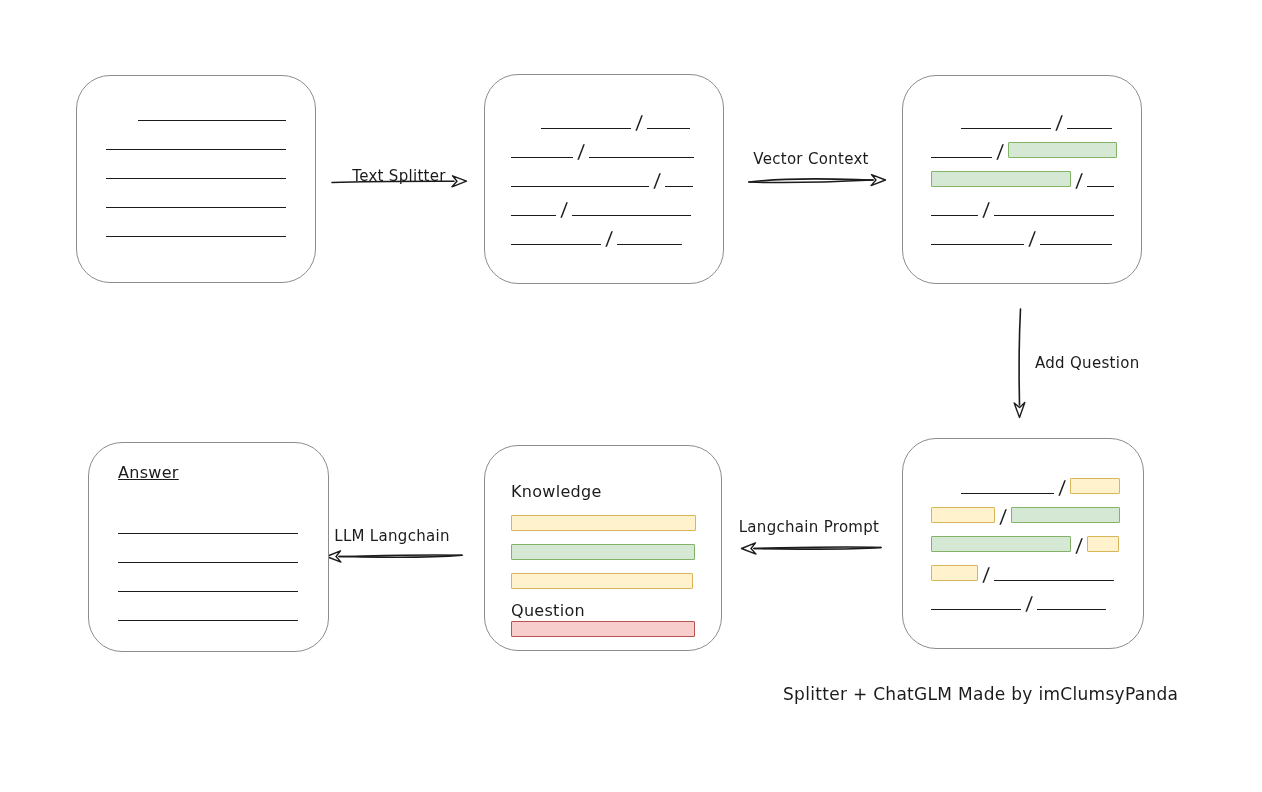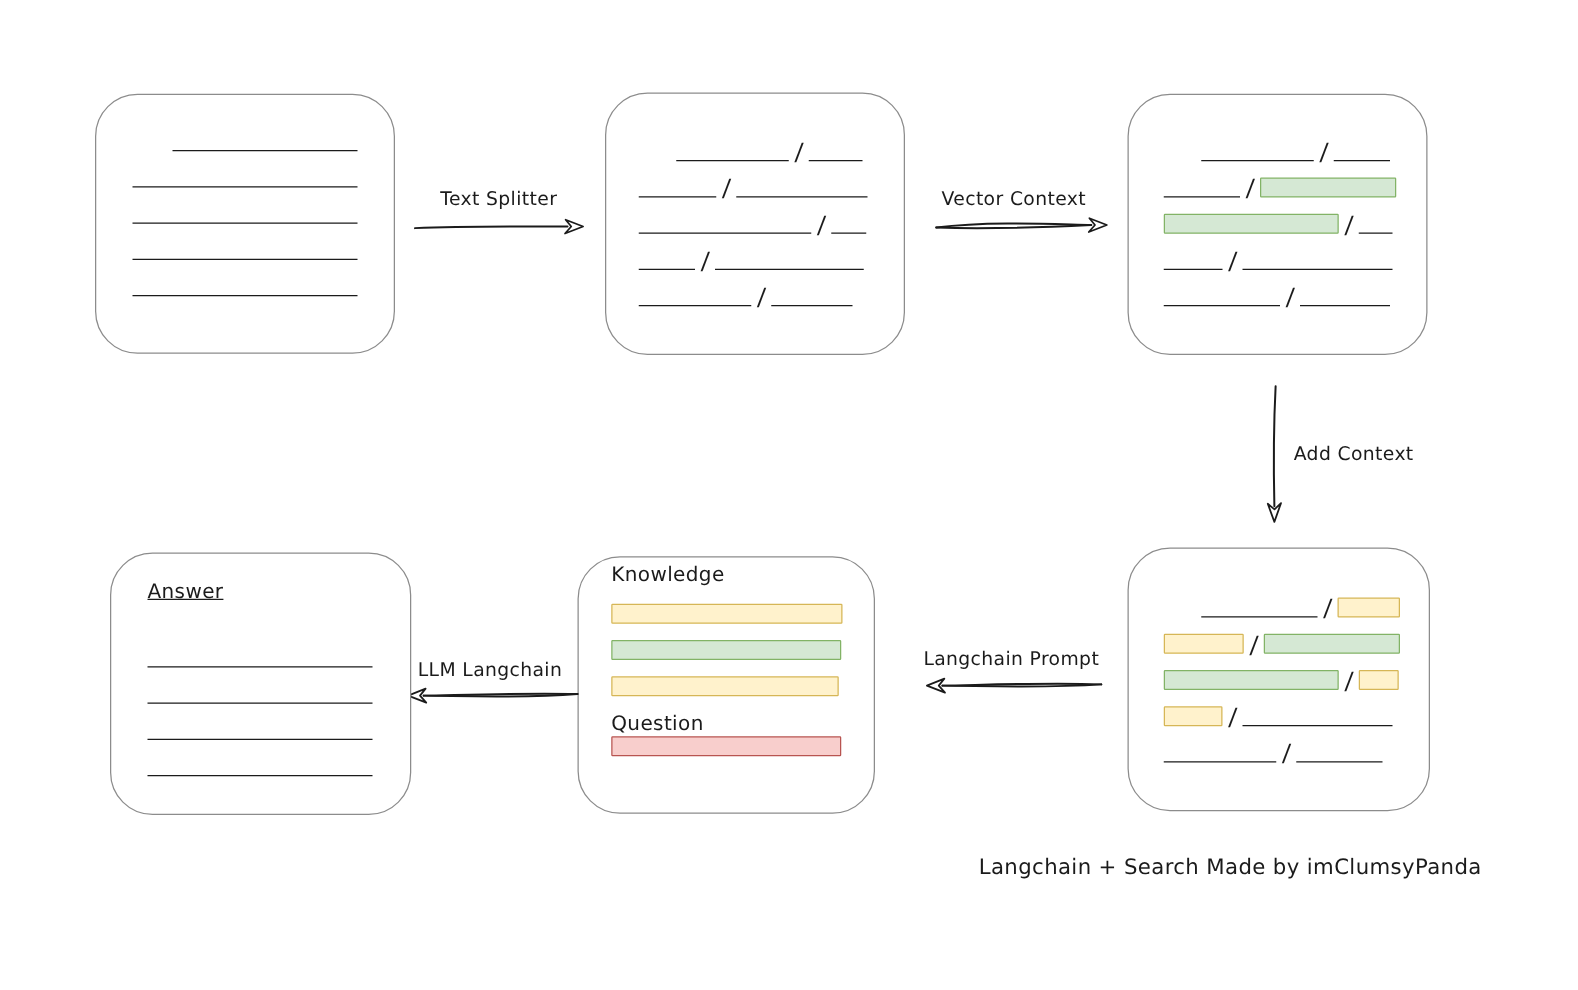--- a/index.html
+++ b/index.html
@@ -59,21 +59,21 @@
       </div>
       <div class="seg-row">
         <span class="seg-line" style="width: 180px;"></span>
       </div>
       <div class="seg-row">
         <span class="seg-line" style="width: 180px;"></span>
       </div>
     </div>
 </div>
 
-<div class="arrow-label centered" style="left:399px; top:150px;text-align:center;">Text Splitter</div>
+<div class="arrow-label centered" style="left:399px; top:167px;text-align:center;">Text Splitter</div>
 <svg style="left:331px; top:172px;" width="138" height="18" viewBox="0 0 138 18">
   <path d="M1,10.5 C42,9 95,9.2 123,9.2"></path>
   <path class="head" d="M121.5,3.8 L135.5,9.2 L121,14.8 L126,9.2 Z"></path>
 </svg>
 
 <div class="box" style="left:484px; top:74px; width:240px; height:210px; padding:37px 0 0 26px;">
   <div>
       <div class="seg-row">
         <span class="seg-indent" style="width: 30px;"></span>
         <span class="seg-line" style="width: 90px;"></span>
@@ -134,21 +134,21 @@
         <span class="seg-line" style="width: 120px;"></span>
       </div>
       <div class="seg-row">
         <span class="seg-line" style="width: 93px;"></span>
         <span class="seg-slash">/</span>
         <span class="seg-line" style="width: 72px;"></span>
       </div>
     </div>
 </div>
 
-<div class="arrow-label" style="left:1035px; top:354px;">Add Context</div>
+<div class="arrow-label" style="left:1035px; top:354px;">Add Question</div>
 <svg style="left:1011px; top:308px;" width="18" height="112" viewBox="0 0 18 112">
   <path d="M9.5,1 C7.5,40 8,75 8.5,97"></path>
   <path class="head" d="M3.2,95 L8.5,109.5 L13.8,94.5 L8.6,99.5 Z"></path>
 </svg>
 
 <div class="box" style="left:902px; top:438px; width:242px; height:211px; padding:38px 0 0 28px;">
   <div>
       <div class="seg-row">
         <span class="seg-indent" style="width: 30px;"></span>
         <span class="seg-line" style="width: 93px;"></span>
@@ -178,21 +178,21 @@
     </div>
 </div>
 
 <div class="arrow-label centered" style="left:809px; top:518px;">Langchain Prompt</div>
 <svg style="left:737px; top:539px;" width="146" height="18" viewBox="0 0 146 18">
   <path d="M144,8.5 C100,11.5 55,9.8 17,9.5"></path>
   <path d="M144,8.5 C100,7 55,8.8 17,9.5"></path>
   <path class="head" d="M18.5,3.9 L4.5,9.5 L19,15.1 L14,9.5 Z"></path>
 </svg>
 
-<div class="box" style="left:462px; top:445px; width:238px; height:206px; padding:4px 0 0 26px;">
+<div class="box" style="left:484px; top:445px; width:238px; height:206px; padding:36px 0 0 26px;">
   <div class="box-label" style="margin-bottom:13px;">Knowledge</div>
   <div>
       <div class="seg-row">
         <span class="seg-bar" style="width: 183px; background: rgb(255, 242, 204); border-color: rgb(214, 182, 86);"></span>
       </div>
       <div class="seg-row">
         <span class="seg-bar" style="width: 182px; background: rgb(213, 232, 212); border-color: rgb(130, 179, 102);"></span>
       </div>
       <div class="seg-row">
         <span class="seg-bar" style="width: 180px; background: rgb(255, 242, 204); border-color: rgb(214, 182, 86);"></span>
@@ -224,13 +224,13 @@
       </div>
       <div class="seg-row">
         <span class="seg-line" style="width: 180px;"></span>
       </div>
       <div class="seg-row">
         <span class="seg-line" style="width: 180px;"></span>
       </div>
     </div>
 </div>
 
-<div class="caption">Langchain + Search Made by imClumsyPanda</div>
+<div class="caption">Splitter + ChatGLM Made by imClumsyPanda</div>
 
 </body></html>

